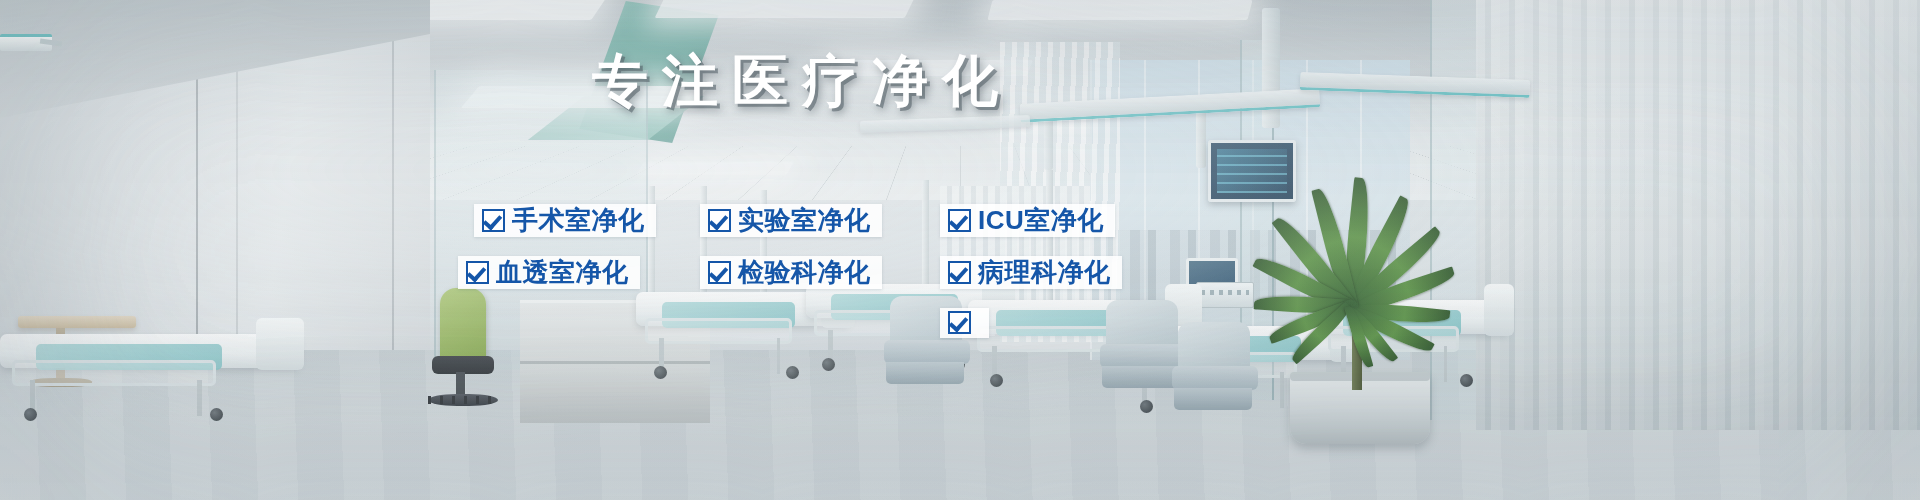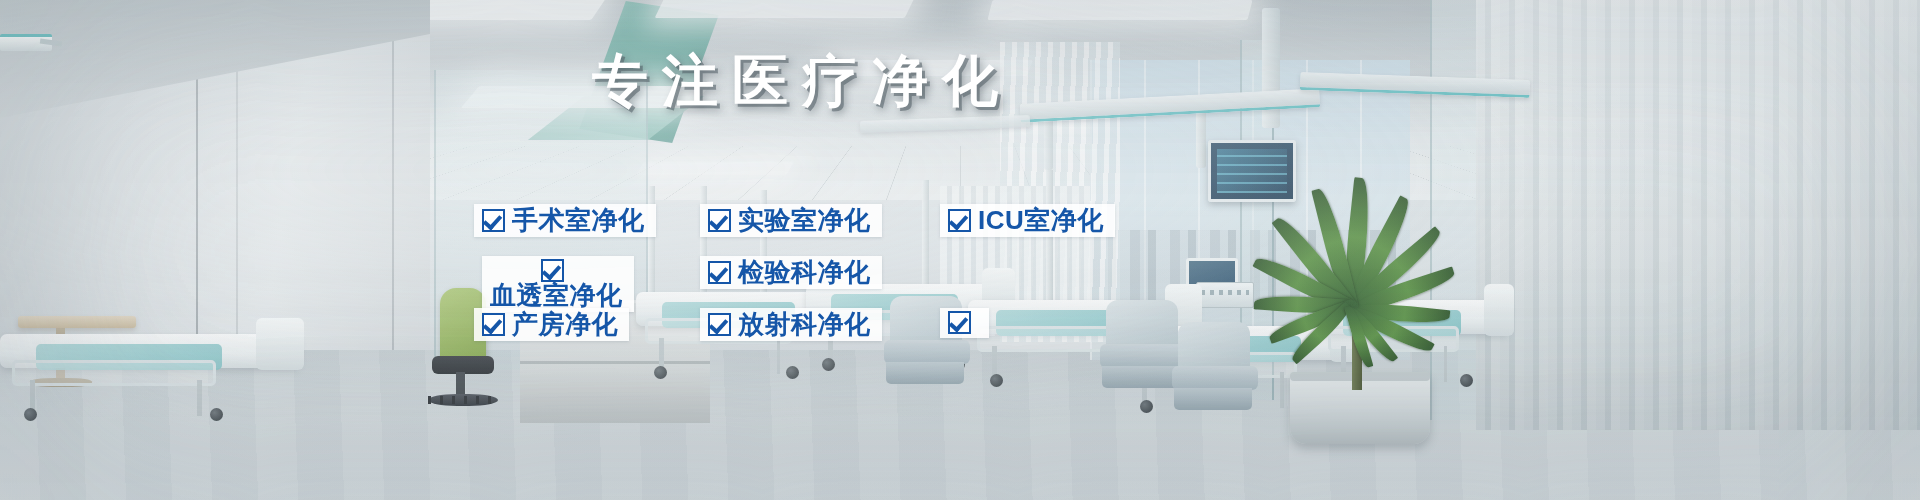--- a/index.html
+++ b/index.html
@@ -560,42 +560,38 @@
   <div class="vignette"></div>
 
   <div class="title">专注医疗净化</div>
 
 
   <div class="checks">
       <div class="chk" style="left: 474px; top: 204px;">
         <span class="box"></span>
         <span class="lbl">手术室净化</span>
       </div>
-      <div class="chk" style="left: 482px; top: 256px; flex-direction: column;">
+      <div class="chk" style="left: 458px; top: 256px;">
         <span class="box"></span>
         <span class="lbl">血透室净化</span>
       </div>
-      <div class="chk" style="left: 474px; top: 308px;">
-        <span class="box"></span>
-        <span class="lbl">产房净化</span>
-      </div>
       <div class="chk" style="left: 700px; top: 256px;">
         <span class="box"></span>
         <span class="lbl">检验科净化</span>
       </div>
       <div class="chk" style="left: 700px; top: 204px;">
         <span class="box"></span>
         <span class="lbl">实验室净化</span>
       </div>
-      <div class="chk" style="left: 700px; top: 308px;">
-        <span class="box"></span>
-        <span class="lbl">放射科净化</span>
-      </div>
       <div class="chk" style="left: 940px; top: 204px;">
         <span class="box"></span>
         <span class="lbl">ICU室净化</span>
       </div>
+      <div class="chk" style="left: 940px; top: 256px;">
+        <span class="box"></span>
+        <span class="lbl">病理科净化</span>
+      </div>
       <div class="chk" style="left: 940px; top: 308px;">
         <span class="box"></span>
       </div>
     </div>
 
 </div>
 
 </body></html>

